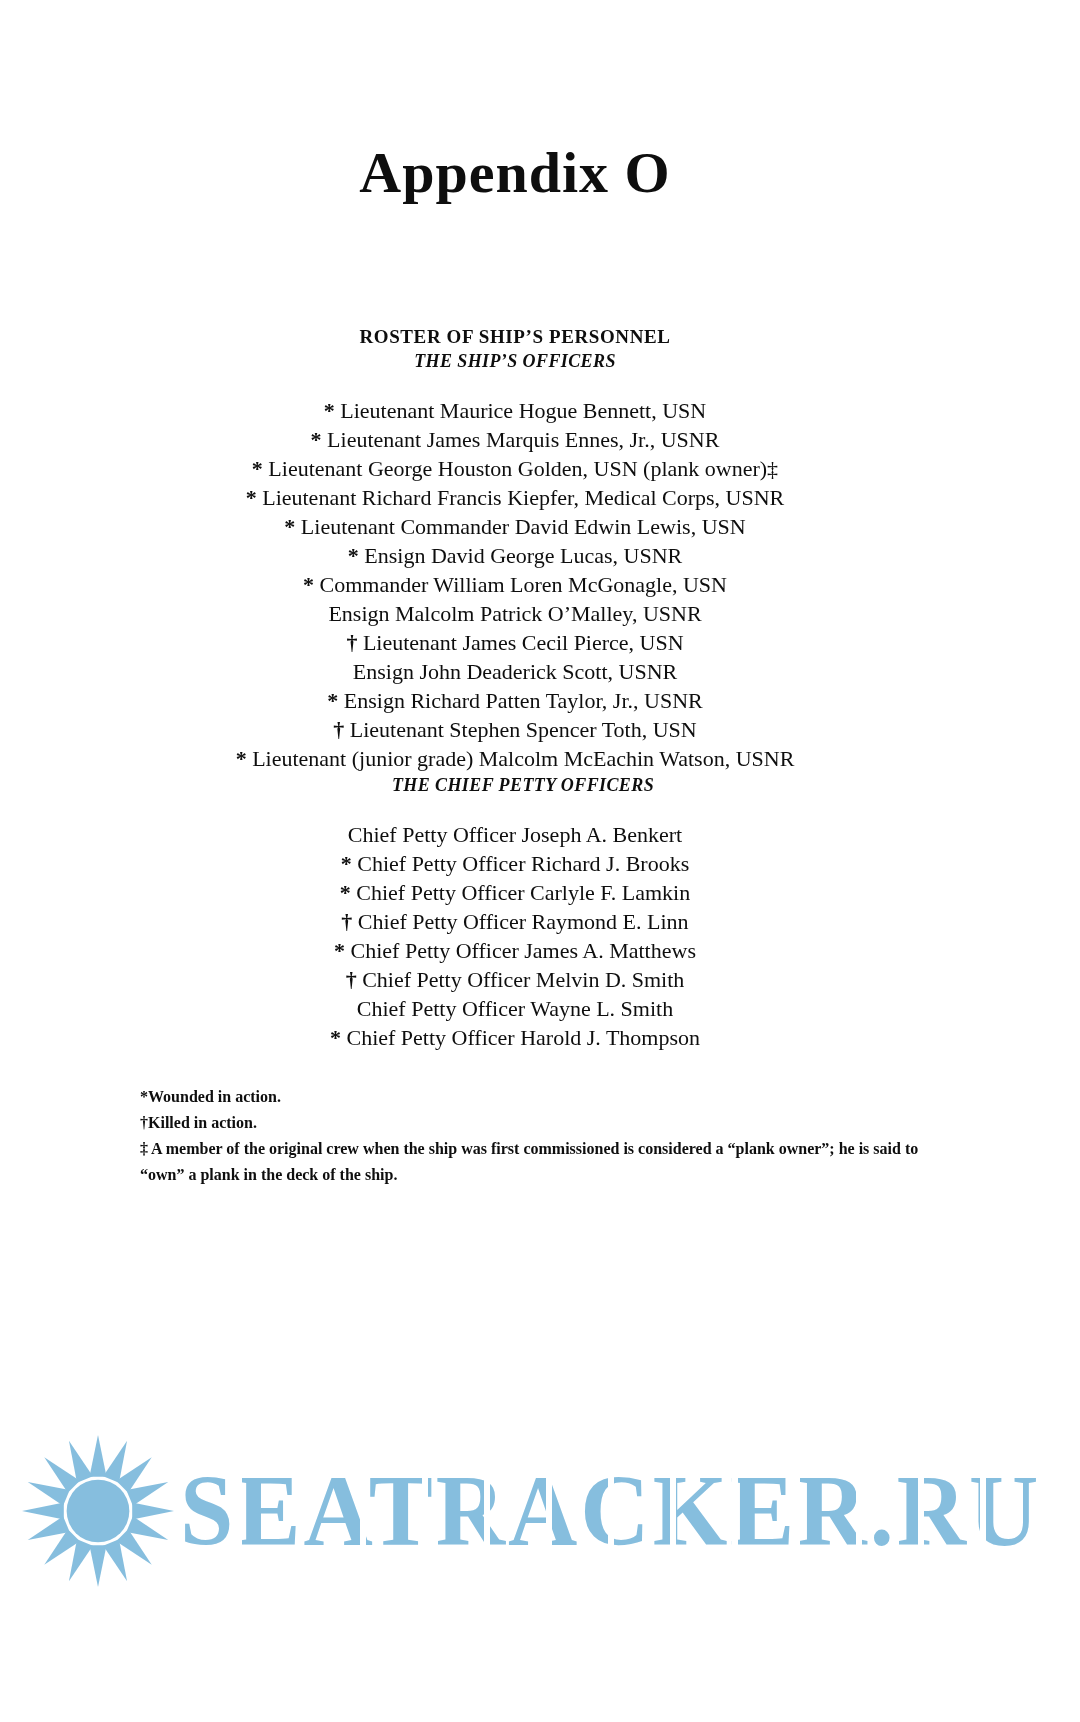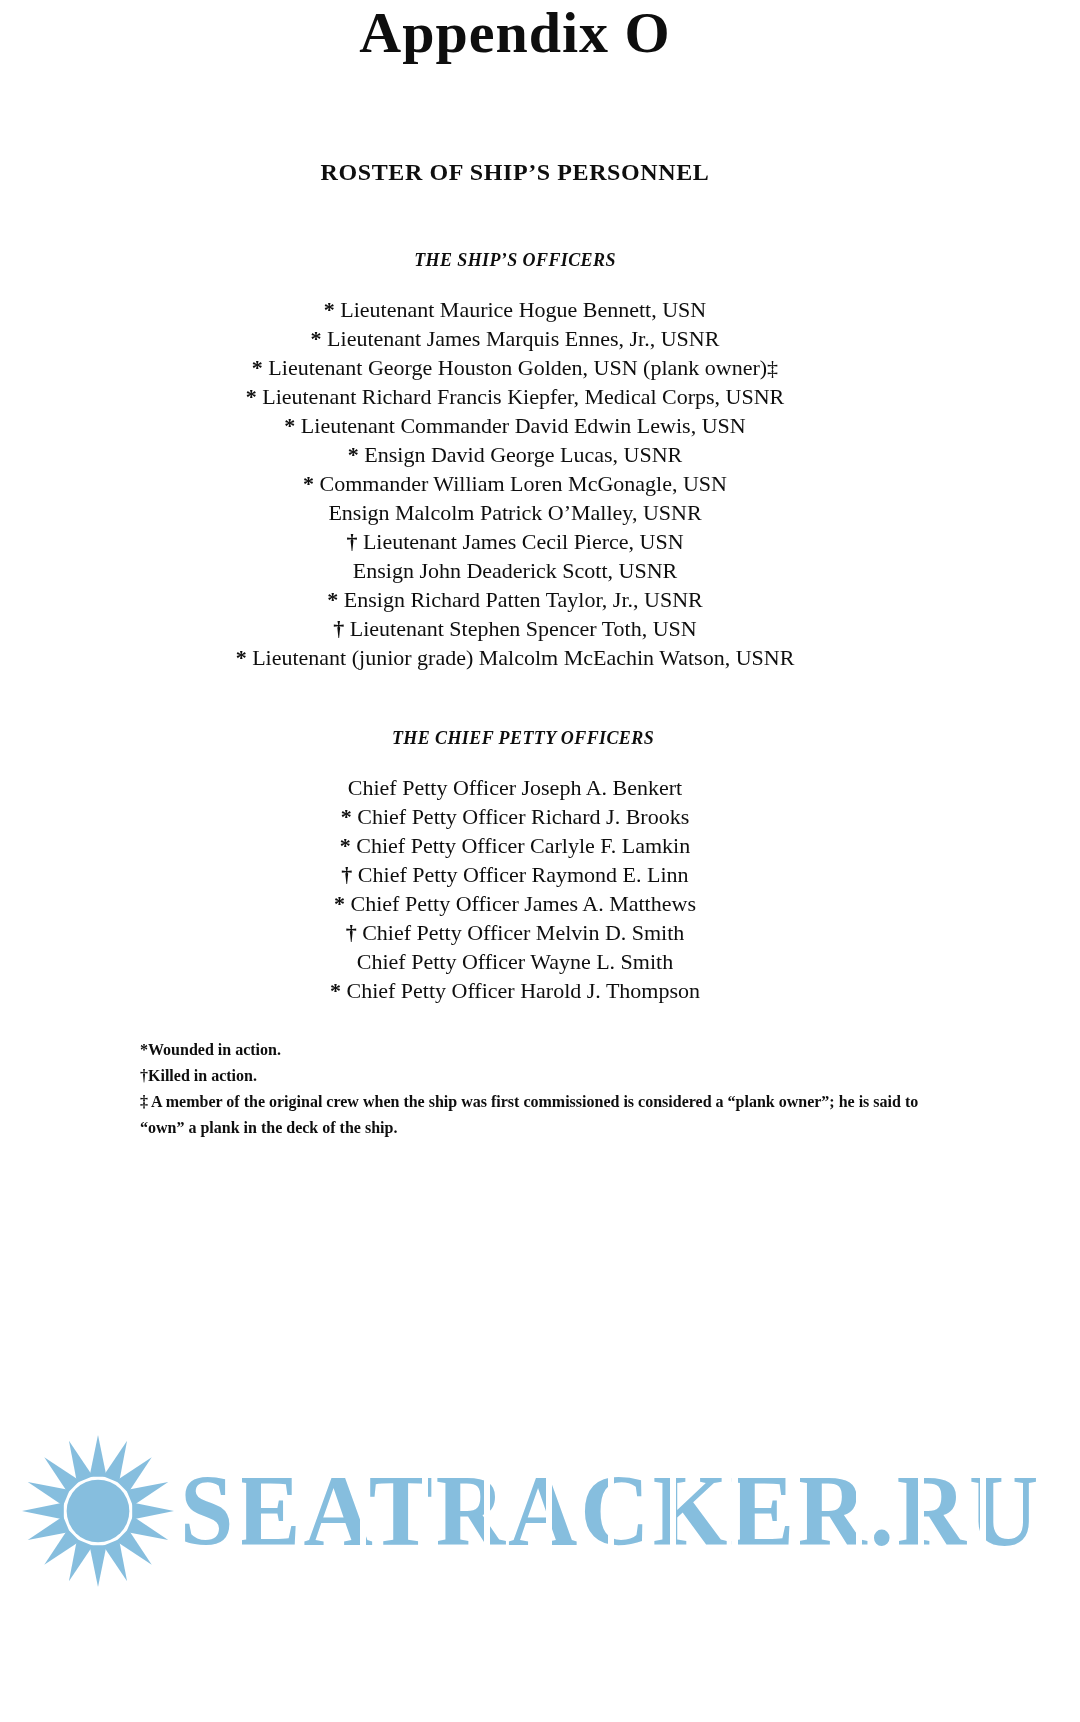--- a/index.html
+++ b/index.html
@@ -19,43 +19,42 @@
     position: relative;
     width: 1080px;
     height: 1722px;
   }
   .content {
     width: 1030px;
     text-align: center;
   }
   .page-title {
     margin: 0;
+    padding-top: 140px;
     font-size: 58px;
     line-height: 66px;
     font-weight: bold;
     letter-spacing: 1px;
     font-family: "Liberation Serif", serif;
   }
   .roster-heading {
-    margin-top: 94px;
-    font-size: 24px;
+    margin-top: 119px;
+    font-size: 19px;
     line-height: 24px;
     font-weight: bold;
     letter-spacing: 0.6px;
   }
   .group-heading {
-    margin-top: 64px;
     font-size: 18px;
     line-height: 24px;
     font-weight: bold;
     font-style: italic;
     letter-spacing: 0.4px;
   }
   .group-heading.cpo {
-    margin-top: 54px;
     padding-left: 16px;
   }
   .roster-list {
     margin-top: 23px;
     font-size: 22px;
   }
   .roster-line {
     line-height: 29px;
     white-space: nowrap;
   }

